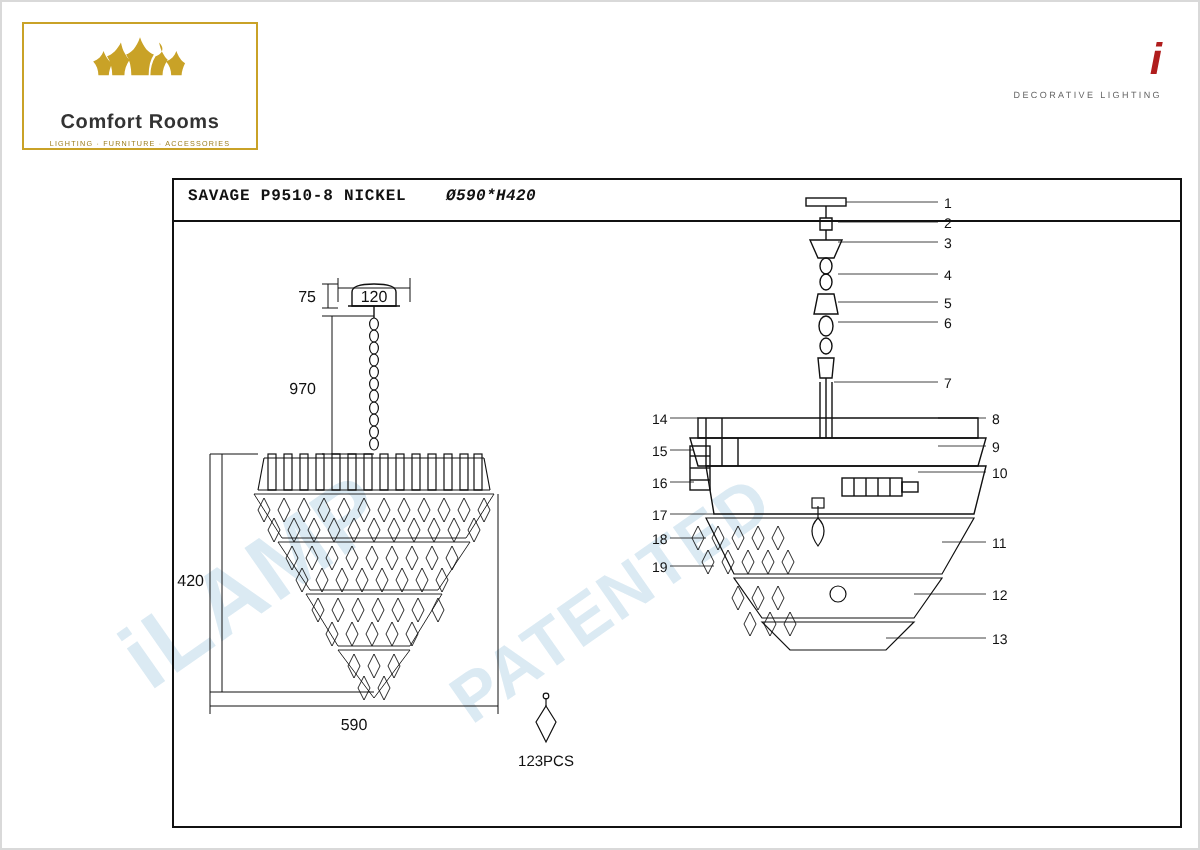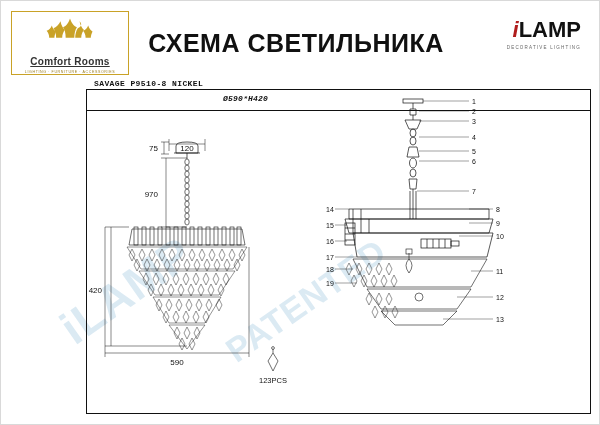--- a/index.html
+++ b/index.html
@@ -48,21 +48,21 @@
   .logo-box{
     position:absolute;left:10px;top:10px;width:118px;height:64px;
     border:1px solid #c9a227;
     box-sizing:border-box;
     background:#fff;
     display:flex;flex-direction:column;align-items:center;justify-content:flex-start;
     padding-top:4px;
   }
   .crown{display:block;}
   .logo-name{
-    font-size:10px;font-weight:bold;color:#333;letter-spacing:.3px;margin-top:14px;text-decoration:underline;
+    font-size:10px;font-weight:bold;color:#333;letter-spacing:.3px;margin-top:14px;
   }
   .logo-sub{
     font-size:3.6px;color:#9a7b1a;letter-spacing:.6px;margin-top:3px;
   }
 
   .main-title{
     position:absolute;left:130px;top:28px;width:330px;
     text-align:center;
     font-size:25px;font-weight:bold;color:#111;
     letter-spacing:.5px;
@@ -86,21 +86,21 @@
     border:1px solid #111;
     box-sizing:border-box;
     background:transparent;
   }
   .frame-header{
     position:absolute;left:85px;top:88px;width:505px;height:22px;
     border-bottom:1px solid #111;
     box-sizing:border-box;
   }
   .model-code{
-    position:absolute;left:93px;top:78px;
+    position:absolute;left:93px;top:93px;
     font-family:"Liberation Mono", monospace;
     font-size:8px;font-weight:bold;color:#111;letter-spacing:.4px;
   }
   .dim-code{
     position:absolute;left:222px;top:93px;
     font-family:"Liberation Mono", monospace;
     font-size:8px;font-weight:bold;color:#111;letter-spacing:.2px;font-style:italic;
   }
 
   
@@ -136,26 +136,24 @@
         <path d="M18 6 C19 11 21 14 23 16 C21 19 20 22 20 25 L13 25 C13 21 12 17 10 14 C13 13 16 10 18 6 Z"></path>
         <path d="M40 6 C41 11 43 14 45 16 C43 19 42 22 42 25 L35 25 C35 21 36 17 38 14 C41 13 44 10 40 6 Z" transform="translate(0,0)"></path>
         <path d="M8 11 C9 14 11 17 13 18 C12 20 11 23 11 25 L5 25 C5 22 4 19 2 17 C5 16 7 14 8 11 Z"></path>
         <path d="M50 11 C51 14 53 17 55 18 C54 20 53 23 53 25 L47 25 C47 22 46 19 44 17 C47 16 49 14 50 11 Z"></path>
       </g>
     </svg>
     <div class="logo-name">Comfort Rooms</div>
     <div class="logo-sub">LIGHTING  ·  FURNITURE  ·  ACCESSORIES</div>
   </div>
 
-  <div class="main-title">СХЕМА СВЕТИЛЬНИКА</div>
 
   <div class="ilamp">
     <div class="ilamp-main">
       <span class="ilamp-i">i</span>
-        <span>LAMP</span>
     </div>
     <div class="ilamp-sub">DECORATIVE LIGHTING</div>
   </div>
 
   <div class="frame"></div>
   <div class="frame-header"></div>
   <div class="model-code">SAVAGE P9510-8 NICKEL</div>
   <div class="dim-code">Ø590*H420</div>
 
   <svg class="draw">

